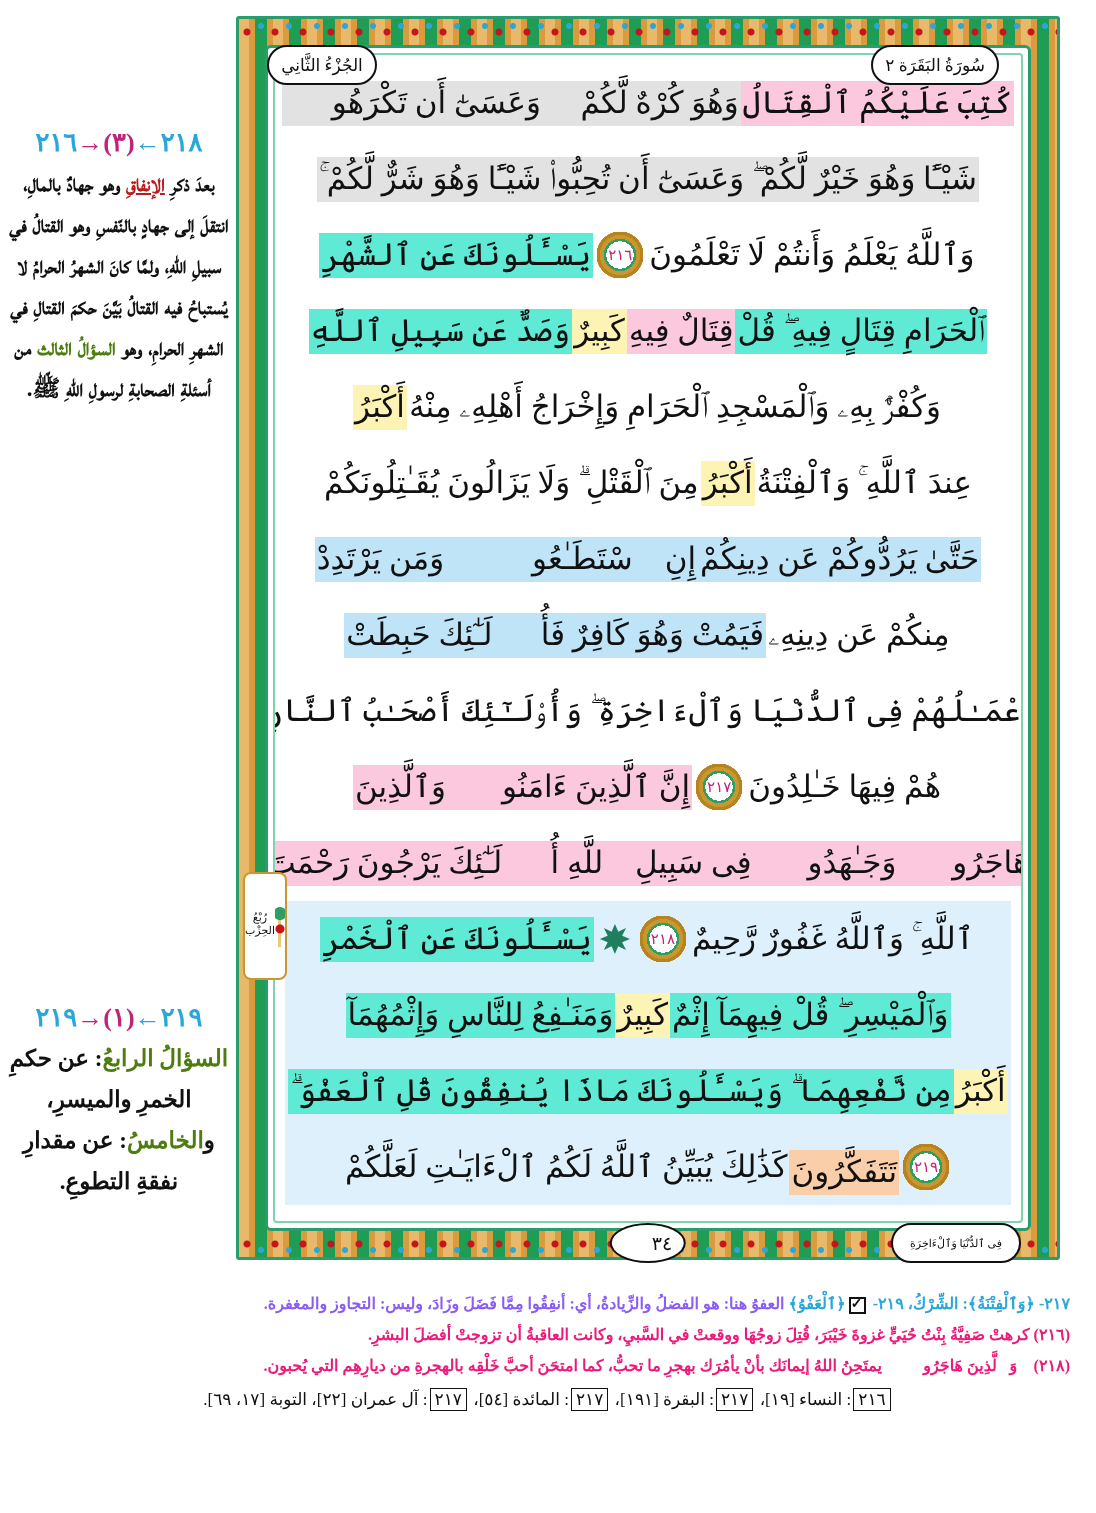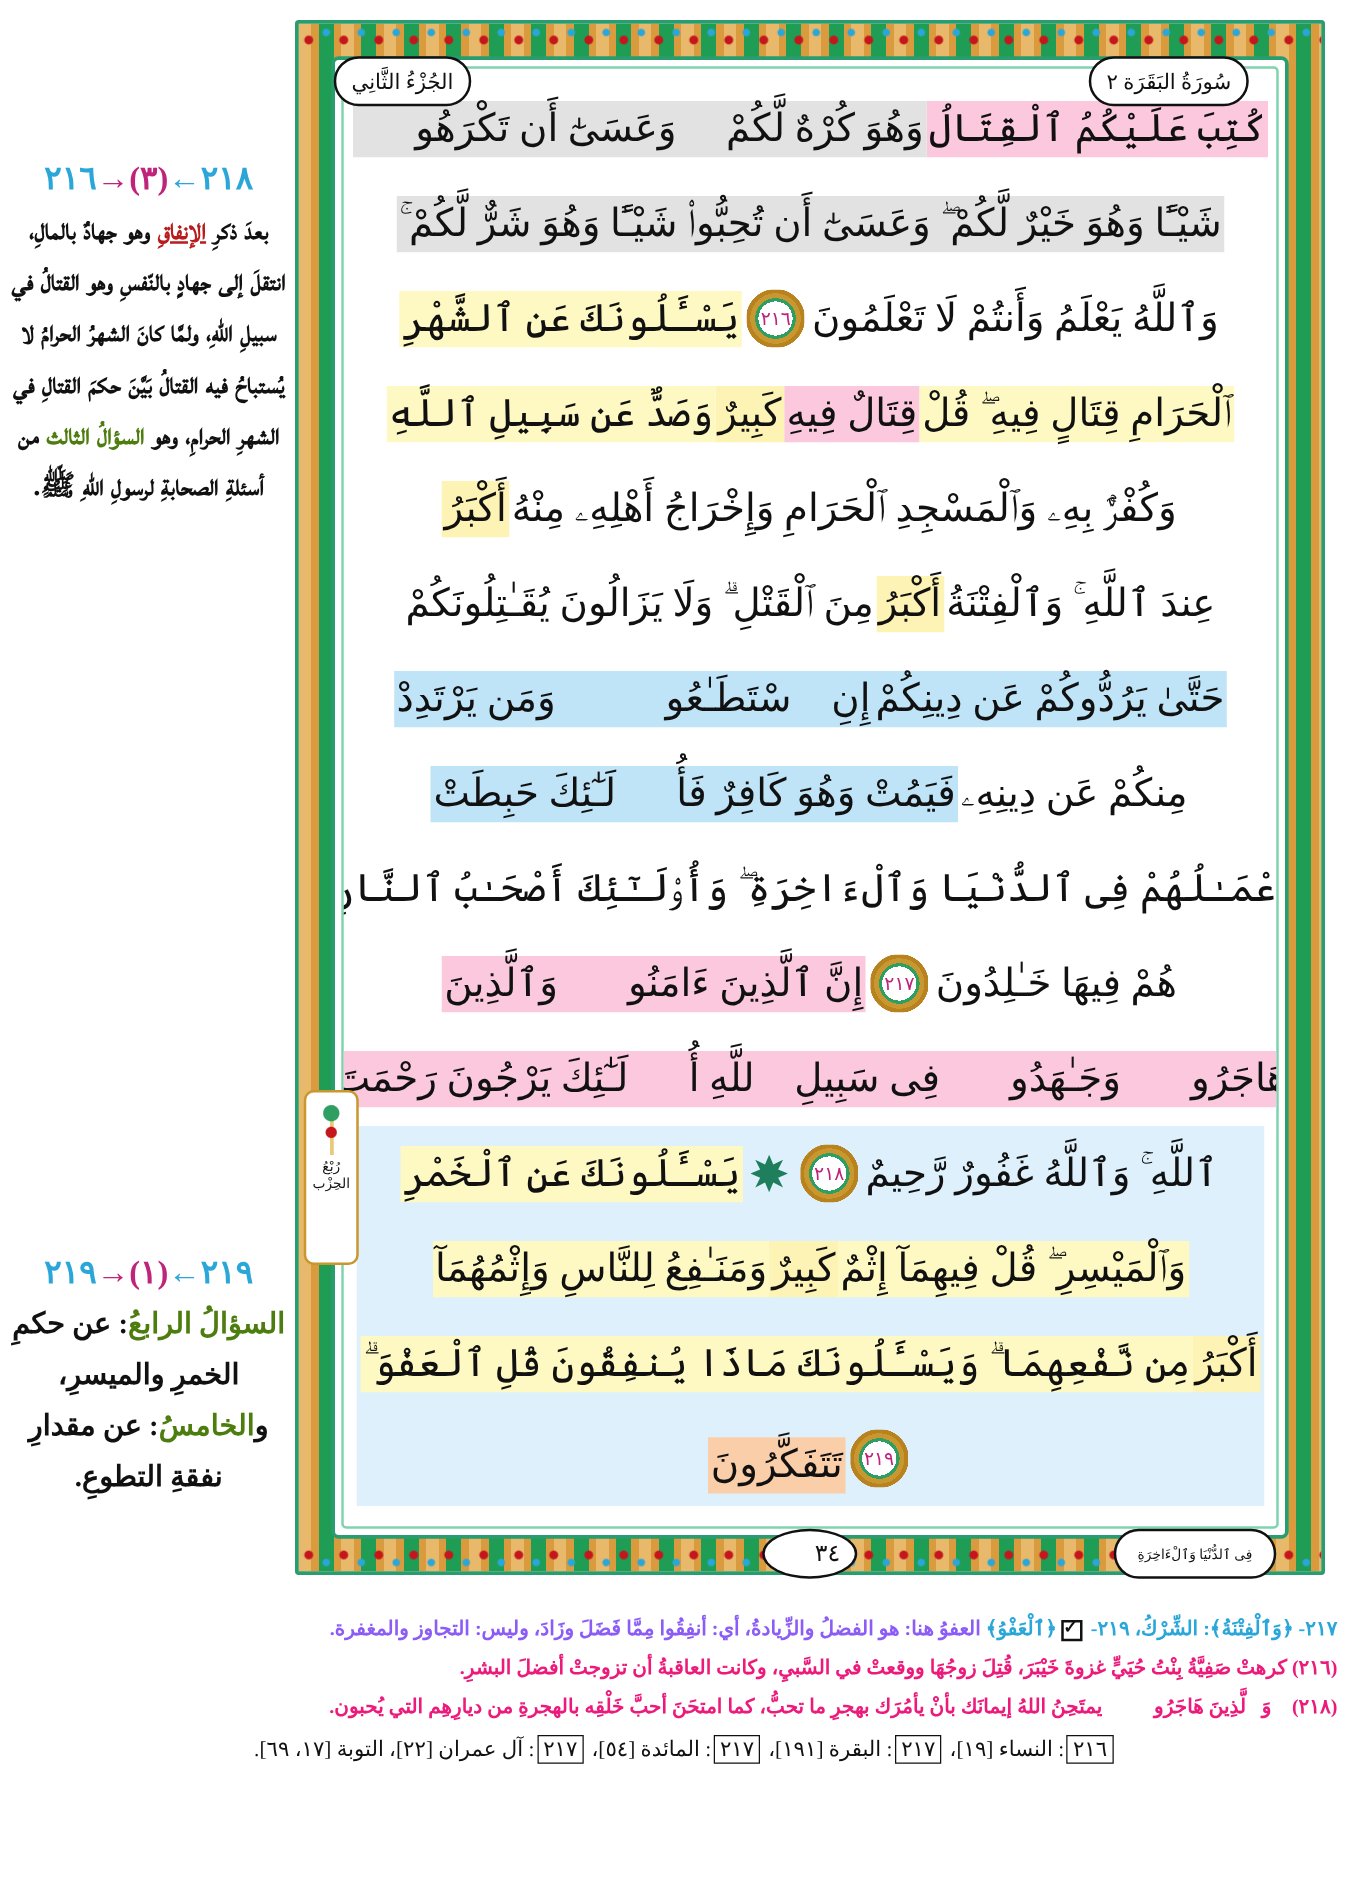--- a/index.html
+++ b/index.html
@@ -83,21 +83,21 @@
   .seg{
     font-family:"Liberation Serif","DejaVu Serif",serif;
     font-size:31px;line-height:1.0;color:#111;
     padding:6px 2px 8px 2px;
     letter-spacing:-0.5px;
   }
 
   
   .hl-pink   {background:#fbc8dd;}
   .hl-gray   {background:#e2e2e2;}
-  .hl-green  {background:#fef9c3;}
+  .hl-green  {background:#5eead4;}
   .hl-yellow {background:#fdf3b4;}
   .hl-blue   {background:#bfe4f7;}
   .hl-orange {background:#fbceaa;margin-top:10px;}
   .hl-none   {background:transparent;}
 
   
   .band-blue{background:#ddf0fb;}
 
   
   .ayah-num{
@@ -119,24 +119,24 @@
   .rub-star{
     display:inline-block;width:30px;height:30px;margin:0 6px;
     vertical-align:middle;
     background:#1f7f5c;
     clip-path:polygon(50% 0%,61% 26%,87% 13%,74% 39%,100% 50%,74% 61%,87% 87%,61% 74%,50% 100%,39% 74%,13% 87%,26% 61%,0% 50%,26% 39%,13% 13%,39% 26%);
   }
 
   
   #hizb-marker{
     position:absolute;left:243px;top:872px;
-    width:44px;height:140px;
+    width:44px;height:108px;
     background:#ffffff;border:2px solid #c9972f;
     border-radius:8px;
-    display:flex;flex-direction:column;align-items:center;
+    display:flex;flex-direction:row;align-items:center;
     z-index:20;padding-bottom:4px;box-sizing:border-box;
   }
   #hizb-marker .orn{
     width:26px;height:48px;margin-top:6px;
     background:
       radial-gradient(circle at 50% 22%, #2f9e63 0 6px, transparent 7px),
       radial-gradient(circle at 50% 54%, #c4161c 0 4px, transparent 5px),
       linear-gradient(#e9c97a,#e9c97a) center/3px 40px no-repeat;
   }
   #hizb-marker .lbl{
@@ -262,20 +262,21 @@
               <span class="seg hl-yellow">كَبِيرٌ</span>
               <span class="seg hl-green">وَمَنَـٰفِعُ لِلنَّاسِ وَإِثْمُهُمَآ</span>
             </div>
             <div class="aya-line band-blue">
               <span class="seg hl-yellow">أَكْبَرُ</span>
               <span class="seg hl-green">مِن نَّفْعِهِمَا ۗ وَيَسْـَٔلُونَكَ مَاذَا يُنفِقُونَ قُلِ ٱلْعَفْوَ ۗ</span>
             </div>
             <div class="aya-line band-blue">
               <span class="ayah-num">٢١٩</span>
               <span class="seg hl-orange">تَتَفَكَّرُونَ</span>
+              <span class="seg hl-none">كَذَٰلِكَ يُبَيِّنُ ٱللَّهُ لَكُمُ ٱلْءَايَـٰتِ لَعَلَّكُمْ</span>
             </div>
           </div>
       </div>
     </div>
 
     <div class="cartouche" id="surah-cartouche">
       <span>سُورَةُ البَقَرَة ٢</span>
     </div>
     <div class="cartouche" id="juz-cartouche">
       <span>الجُزْءُ الثَّانِي</span>

